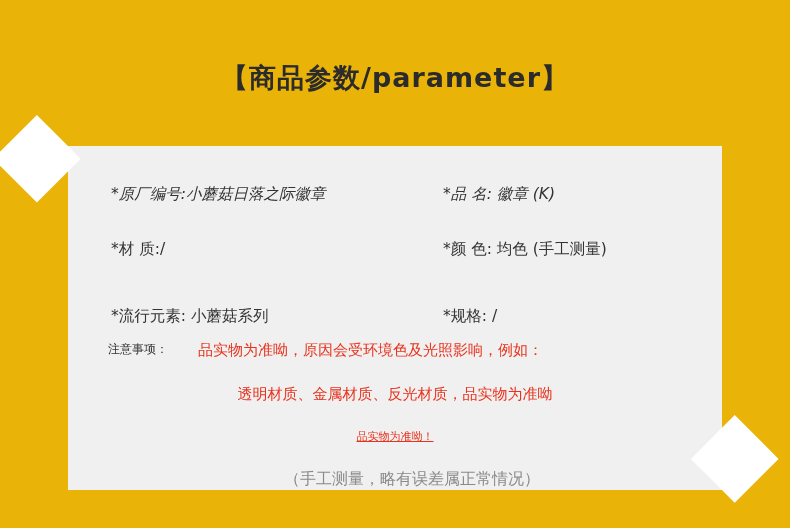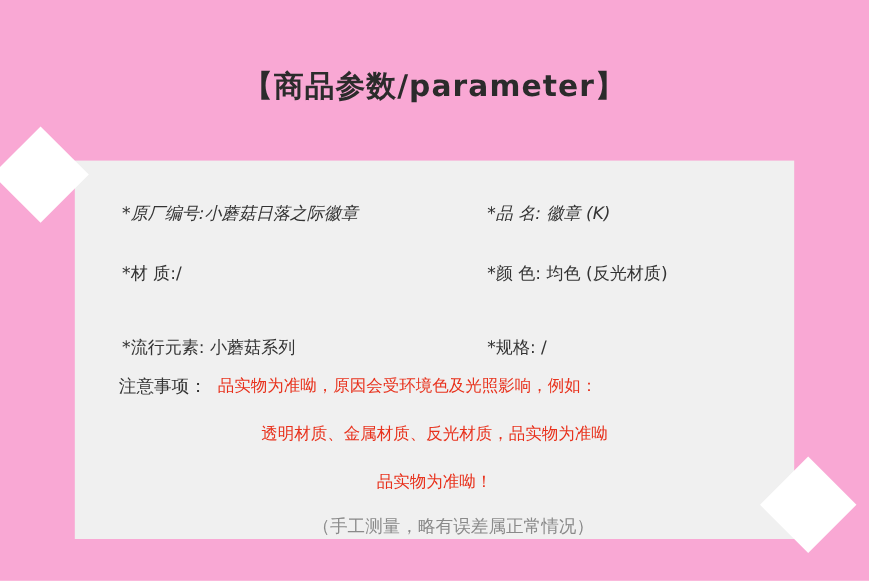--- a/index.html
+++ b/index.html
@@ -10,21 +10,21 @@
     width: 790px;
     height: 528px;
     background: #ffffff;
     font-family: "DejaVu Sans", "Liberation Sans", sans-serif;
     overflow: hidden;
   }
   .page {
     position: relative;
     width: 790px;
     height: 528px;
-    background: #f9a8d4;
+    background: #eab308;
   }
   .title {
     position: absolute;
     top: 60px;
     left: 0;
     width: 790px;
     text-align: center;
     font-size: 27px;
     font-weight: bold;
     color: #2b2b2b;
@@ -91,21 +91,21 @@
   .notice {
     position: absolute;
     left: 0;
     top: 195px;
     width: 654px;
   }
   .notice-label {
     position: absolute;
     left: 40px;
     top: 0;
-    font-size: 16px;
+    font-size: 12px;
     color: #333333;
     white-space: nowrap;
     font-family: Liberation Mono, monospace;
   }
   .notice-line1 {
     position: absolute;
     left: 130px;
     top: 0;
     font-size: 15px;
     color: #e8321d;
@@ -119,22 +119,23 @@
     text-align: center;
     font-size: 15px;
     color: #e8321d;
   }
   .notice-line3 {
     position: absolute;
     left: 0;
     top: 88px;
     width: 654px;
     text-align: center;
-    font-size: 15px;
+    font-size: 11px;
     color: #e8321d;
+    text-decoration: underline;
   }
   .footnote {
     position: absolute;
     left: 17px;
     top: 128px;
     width: 654px;
     text-align: center;
     font-size: 16px;
     color: #8a8a8a;
   }
@@ -149,21 +150,21 @@
   <div class="panel">
     <div class="rows">
 
       <div class="row row1">
         <span class="col-left">*原厂编号:小蘑菇日落之际徽章</span>
         <span class="col-right">*品 名: 徽章 (K)</span>
       </div>
 
       <div class="row row2">
         <span class="col-left">*材 质:/</span>
-        <span class="col-right">*颜 色: 均色 (反光材质)</span>
+        <span class="col-right">*颜 色: 均色 (手工测量)</span>
       </div>
 
       <div class="row row3">
         <span class="col-left">*流行元素: 小蘑菇系列</span>
         <span class="col-right">*规格: /</span>
       </div>
 
       <div class="notice">
         <span class="notice-label">注意事项：</span>
         <span class="notice-line1">品实物为准呦，原因会受环境色及光照影响，例如：</span>

